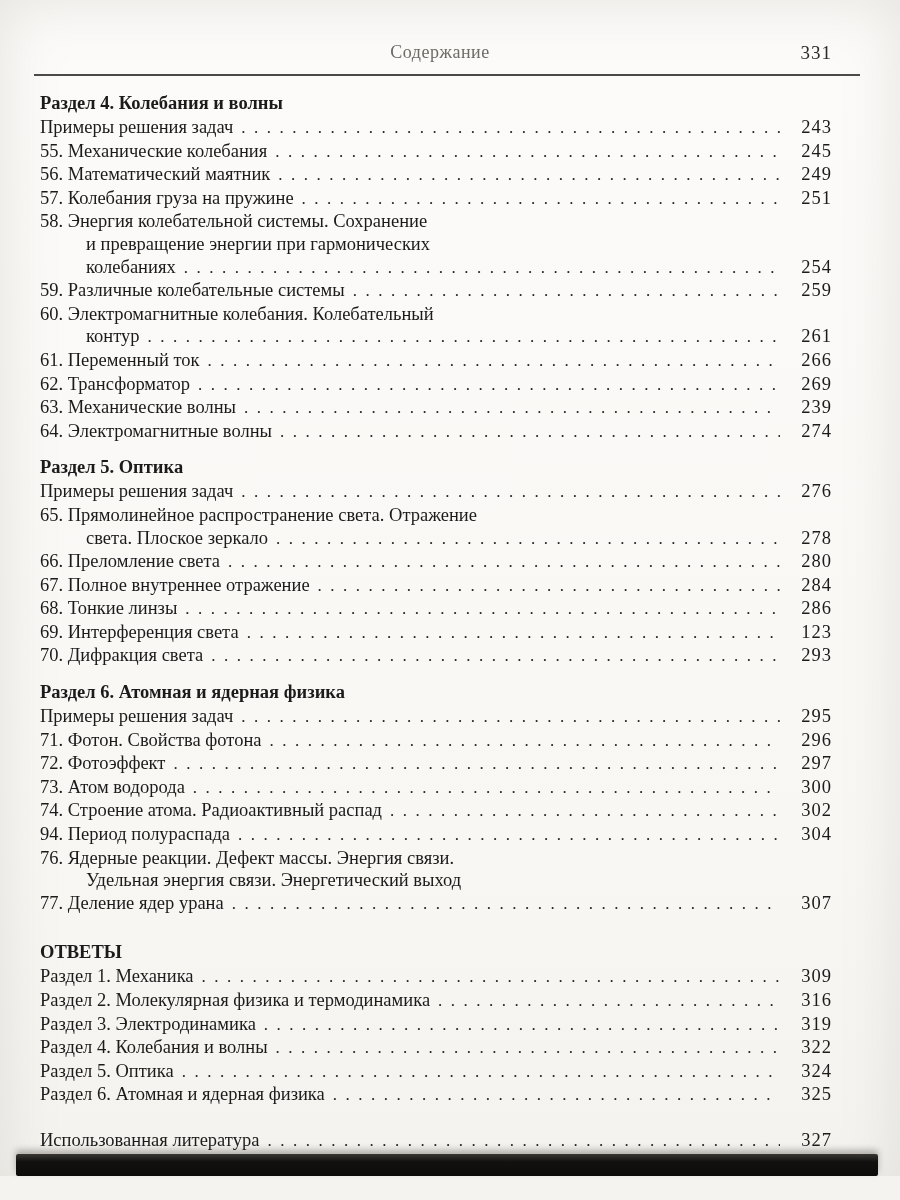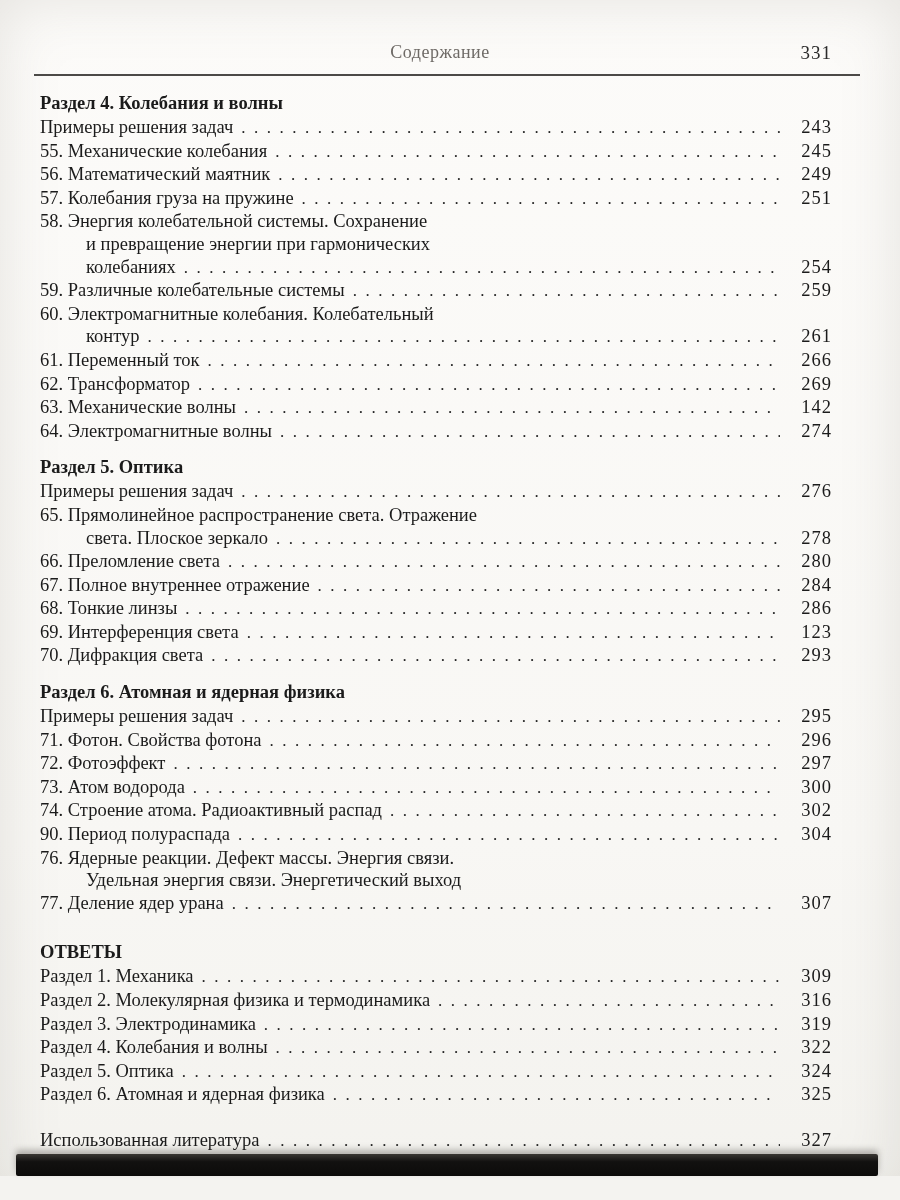--- a/index.html
+++ b/index.html
@@ -179,21 +179,21 @@
             <div class="toc-line">
               <span class="txt">62. Трансформатор</span>
               <span class="dots"></span>
               <span class="pg">269</span>
             </div>
           </div>
           <div class="toc-item">
             <div class="toc-line">
               <span class="txt">63. Механические волны</span>
               <span class="dots"></span>
-              <span class="pg">142</span>
+              <span class="pg">239</span>
             </div>
           </div>
           <div class="toc-item">
             <div class="toc-line">
               <span class="txt">64. Электромагнитные волны</span>
               <span class="dots"></span>
               <span class="pg">274</span>
             </div>
           </div>
         </section>
@@ -284,21 +284,21 @@
           </div>
           <div class="toc-item">
             <div class="toc-line">
               <span class="txt">74. Строение атома. Радиоактивный распад</span>
               <span class="dots"></span>
               <span class="pg">302</span>
             </div>
           </div>
           <div class="toc-item">
             <div class="toc-line">
-              <span class="txt">90. Период полураспада</span>
+              <span class="txt">94. Период полураспада</span>
               <span class="dots"></span>
               <span class="pg">304</span>
             </div>
           </div>
           <div class="toc-item">
             <div class="toc-line">
               <span class="txt">76. Ядерные реакции. Дефект массы. Энергия связи.</span>
             </div>
             <div class="toc-line cont">
               <span class="txt">Удельная энергия связи. Энергетический выход</span>

